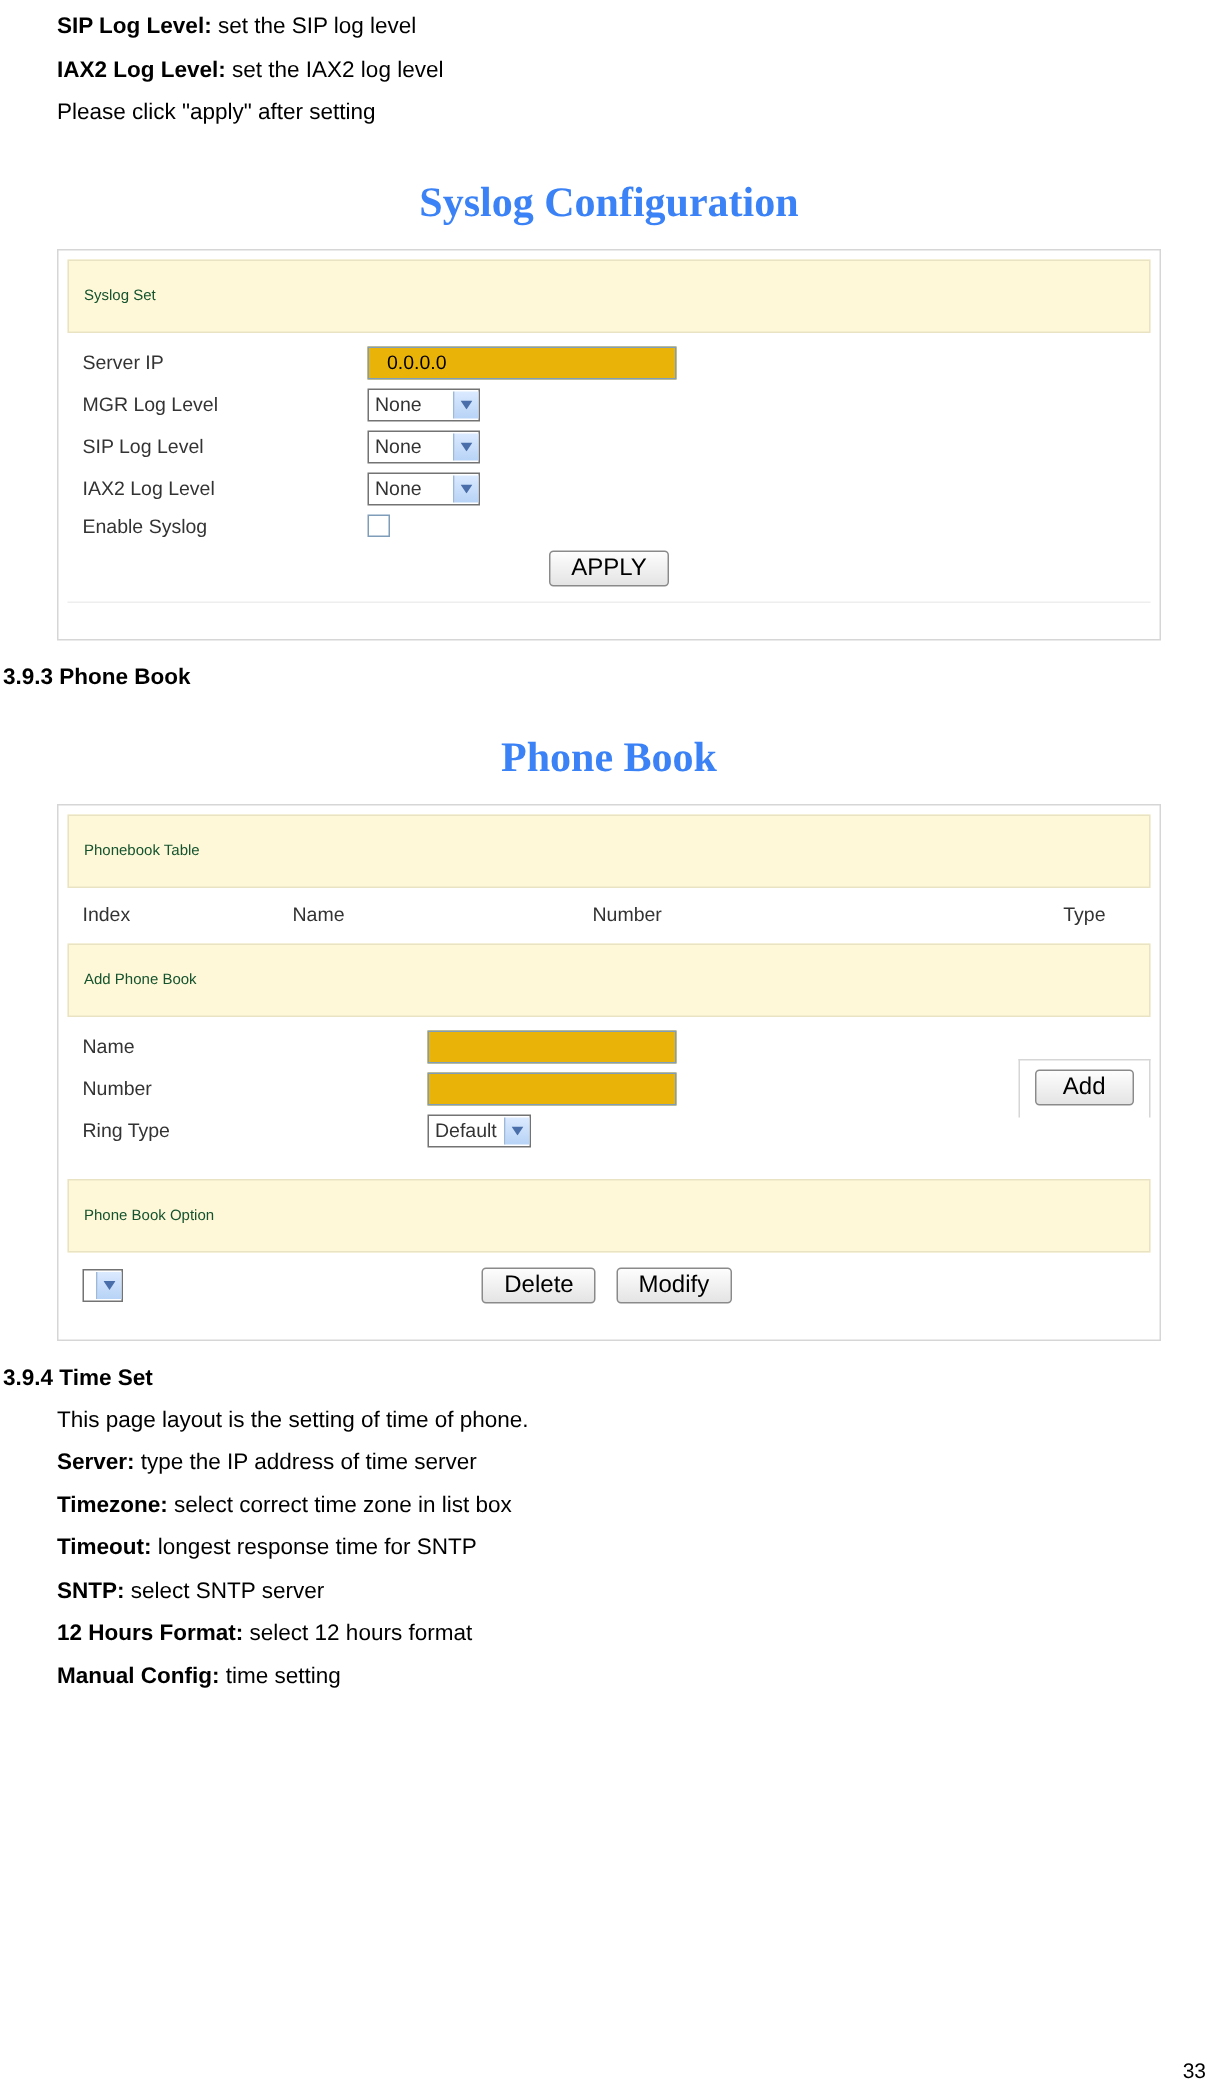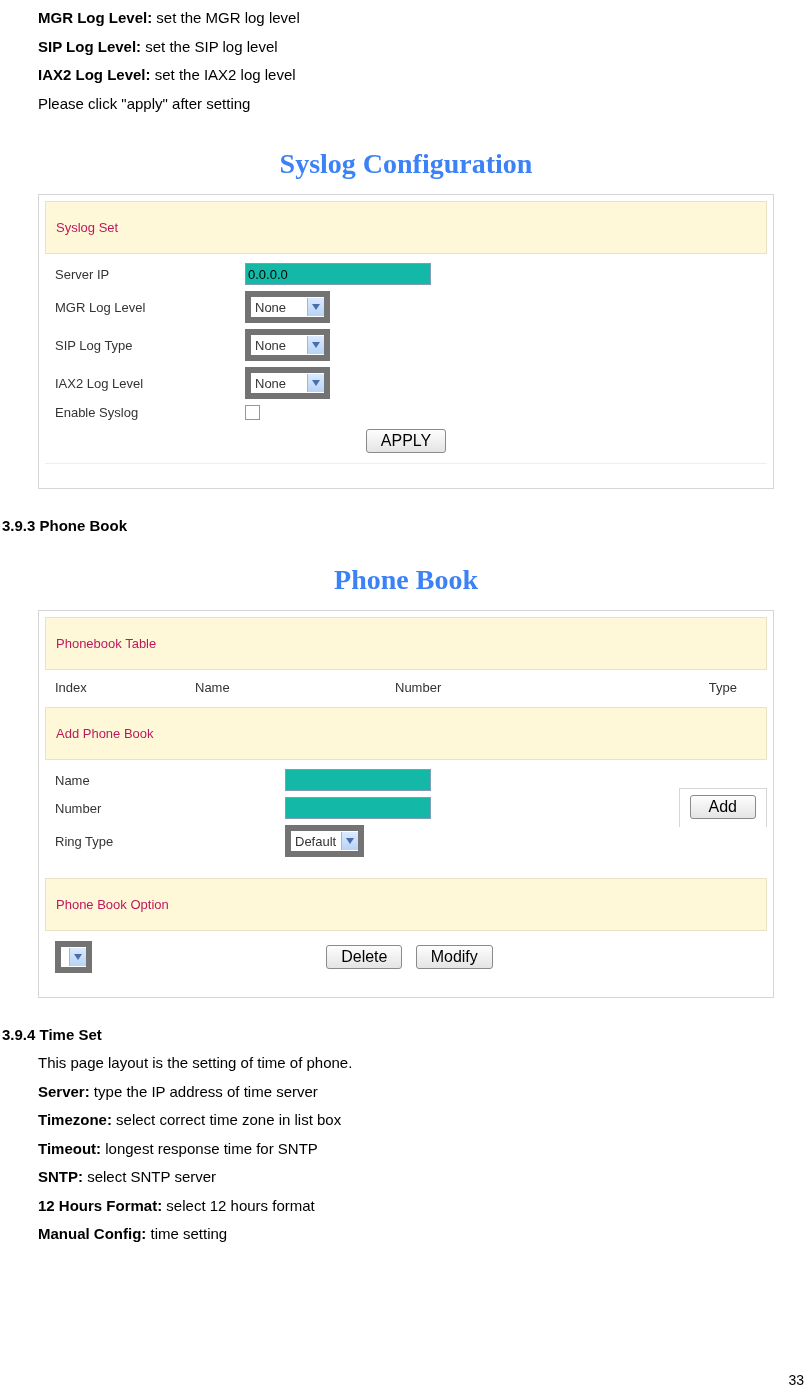--- a/index.html
+++ b/index.html
@@ -21,21 +21,21 @@
     font-size: 15px;
     line-height: 1.9;
     color: #000;
   }
   .def-line .bold {
     font-weight: 700;
   }
   .section-heading {
     font-size: 15px;
     font-weight: 700;
-    margin: 28px 0 6px -36px;
+    margin: 16px 0 6px -36px;
   }
   .panel-title {
     text-align: center;
     font-family: Georgia, 'Times New Roman', serif;
     font-size: 28px;
     font-weight: 700;
     color: #3b82f6;
     margin: 30px 0 14px 0;
   }
   .panel {
@@ -43,47 +43,47 @@
     background: #fff;
     padding: 6px;
     font-family: Tahoma, Arial, sans-serif;
     font-size: 13px;
     color: #333;
   }
   .band {
     background: #fff8d8;
     border: 1px solid #e9e3c4;
     padding: 18px 10px;
-    font-size: 13px;
-    color: #be185d;
+    font-size: 10px;
+    color: #14532d;
     margin-bottom: 6px;
   }
   .form-row {
     display: flex;
     align-items: center;
     padding: 3px 10px;
   }
   .form-row .label {
     width: 190px;
     font-size: 13px;
     color: #333;
   }
   .text-input {
     width: 180px;
     height: 18px;
     font-family: Arial, sans-serif;
     font-size: 13px;
     border: 1px solid #7f9db9;
-    padding: 1px 2px;
-    background: #14b8a6;
+    padding: 1px 12px;
+    background: #eab308;
   }
   .select {
     display: inline-flex;
     align-items: center;
-    border: 6px solid #737373;
+    border: 1px solid #737373;
     background: #fff;
     height: 20px;
     font-size: 13px;
     padding-left: 4px;
     cursor: pointer;
   }
   .select .sel-text {
     width: 52px;
   }
   .select.small .sel-text { width: 46px; }
@@ -149,21 +149,20 @@
     font-size: 14px;
     margin-left: 17px;
   }
 </style>
 </head>
 <body>
 
 <div class="page">
 
   <div class="indent">
-    <div class="def-line"><span class="bold">MGR Log Level:</span><span> set the MGR log level</span></div>
     <div class="def-line"><span class="bold">SIP Log Level:</span><span> set the SIP log level</span></div>
     <div class="def-line"><span class="bold">IAX2 Log Level:</span><span> set the IAX2 log level</span></div>
     <div class="def-line">Please click "apply" after setting</div>
   </div>
 
   <div class="panel-title">Syslog Configuration</div>
   <div class="panel">
     <div class="band">Syslog Set</div>
 
     <div class="form-row">
@@ -178,21 +177,21 @@
         <span class="sel-text">None</span>
         <span class="dd-btn">
             <svg viewBox="0 0 8 6">
               <path d="M0 0 L8 0 L4 6 Z" fill="#4a6ea9"></path>
             </svg>
           </span>
       </div>
     </div>
 
     <div class="form-row">
-      <div class="label">SIP Log Type</div>
+      <div class="label">SIP Log Level</div>
       <div class="select">
         <span class="sel-text">None</span>
         <span class="dd-btn">
             <svg viewBox="0 0 8 6">
               <path d="M0 0 L8 0 L4 6 Z" fill="#4a6ea9"></path>
             </svg>
           </span>
       </div>
     </div>
 

